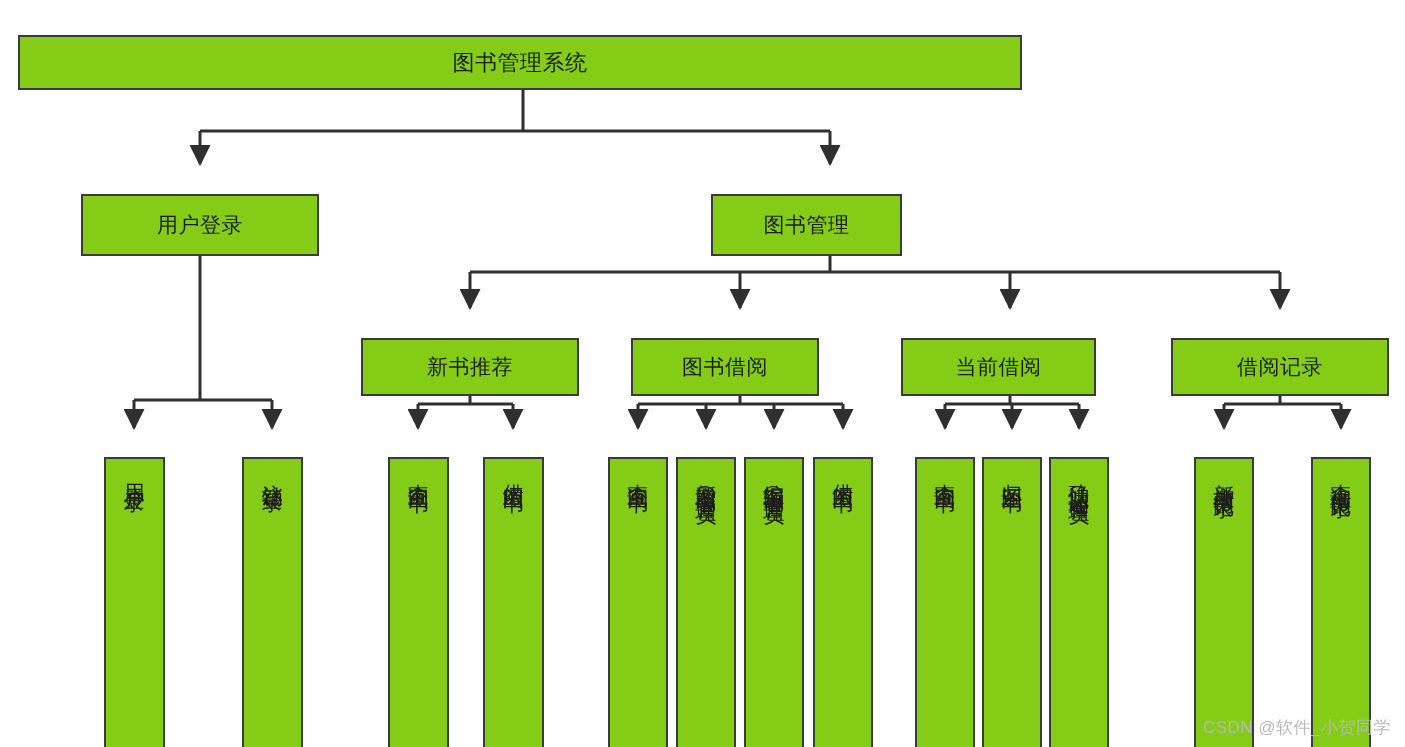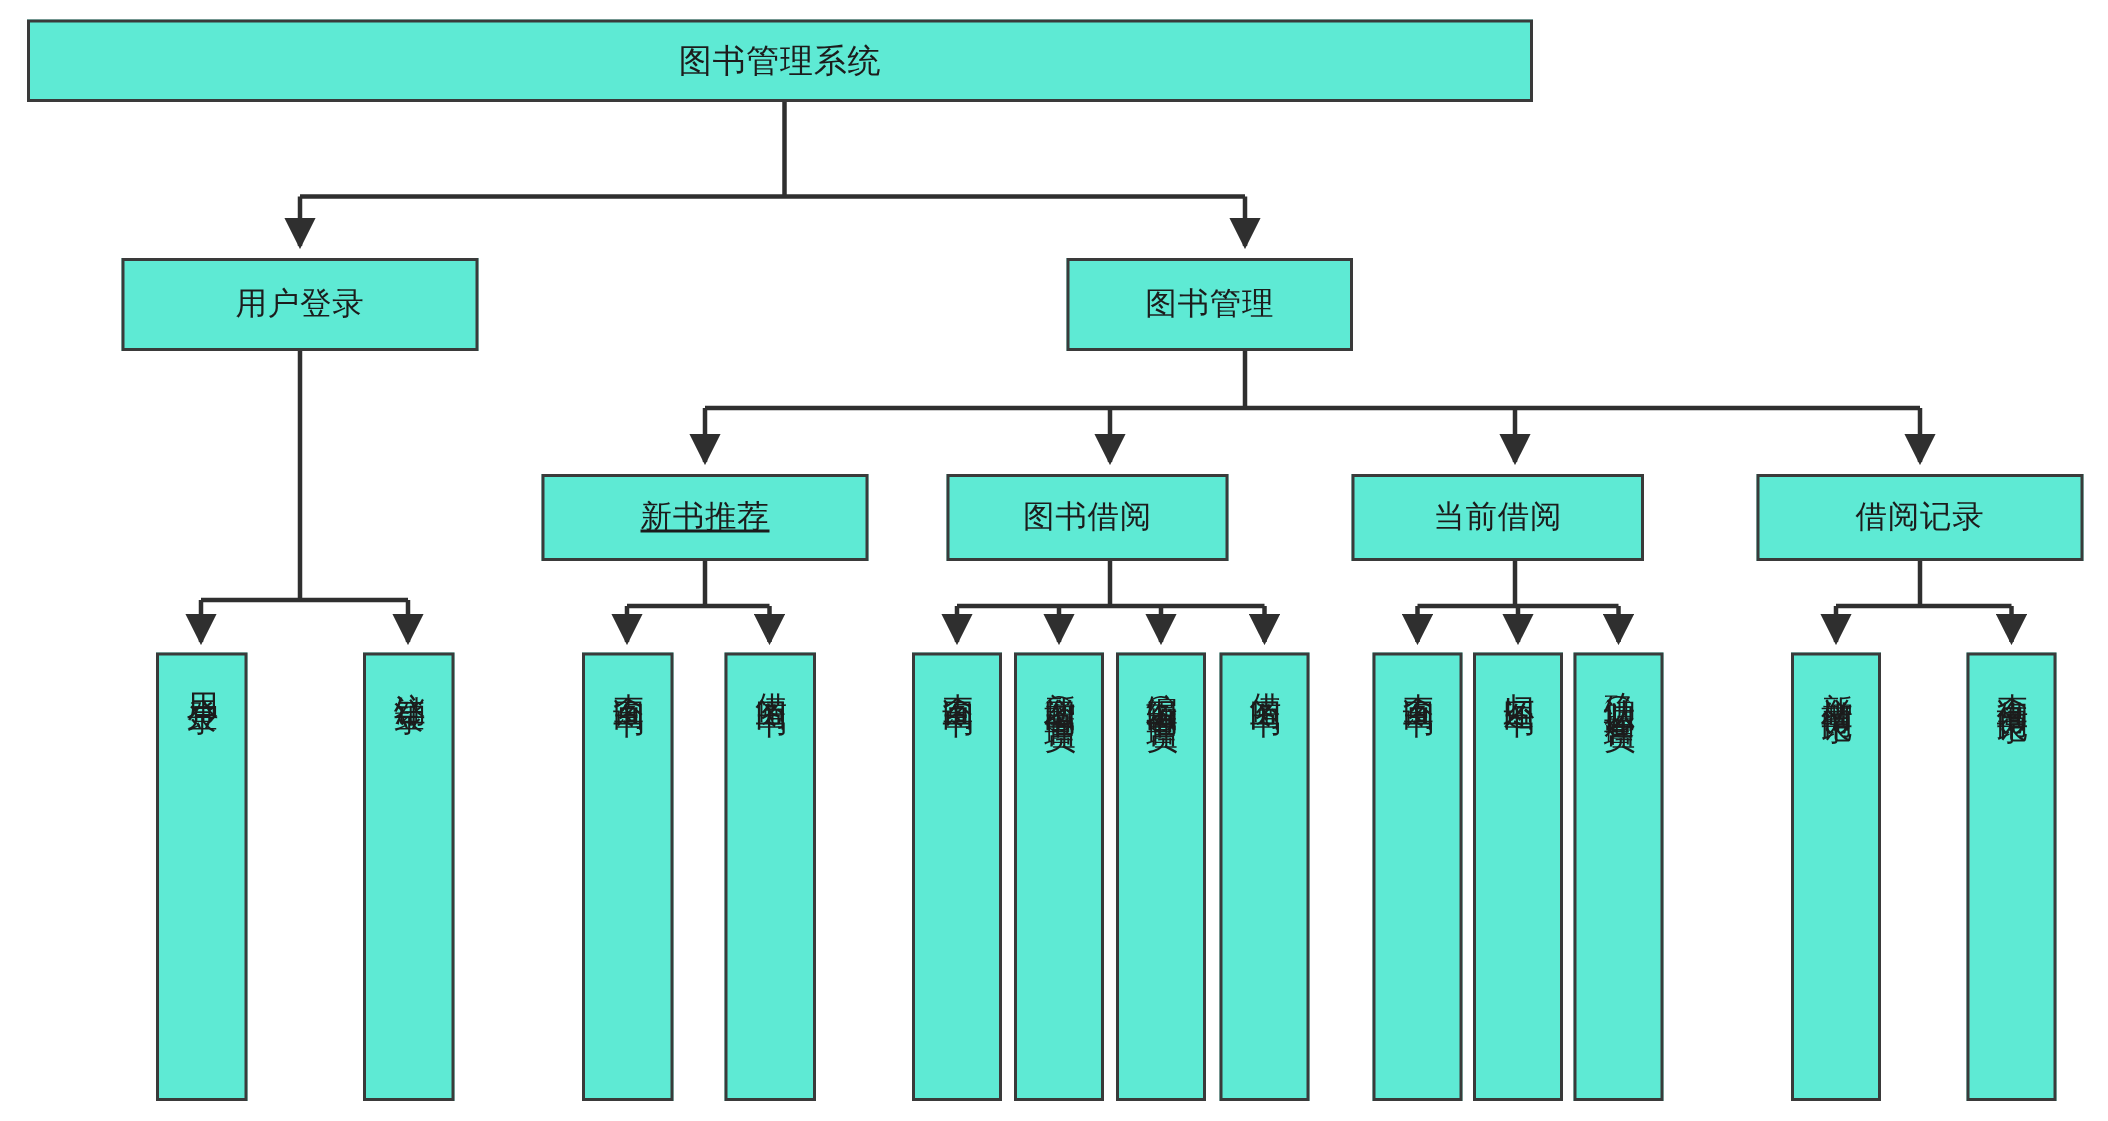--- a/index.html
+++ b/index.html
@@ -24,27 +24,28 @@
     position: absolute;
     left: 0;
     top: 0;
     width: 1405px;
     height: 747px;
     z-index: 1;
   }
   .node {
     position: absolute;
     box-sizing: border-box;
-    background: #5eead4;
+    background: #84cc16;
     border: 2px solid #3a3a3a;
     z-index: 2;
     display: flex;
     align-items: center;
     justify-content: center;
     overflow: hidden;
+    margin-top: 22px;
   }
   .node .label {
     font-size: 21px;
     line-height: 1.15;
     letter-spacing: 0.5px;
     color: #1c1c1c;
     white-space: nowrap;
     text-align: center;
   }
   
@@ -137,21 +138,21 @@
     <span class="label">图书管理系统</span>
   </div>
 
   <div class="node" style="left:81px; top:172px; width:238px; height:62px;">
     <span class="label">用户登录</span>
   </div>
   <div class="node" style="left:711px; top:172px; width:191px; height:62px;">
     <span class="label">图书管理</span>
   </div>
 
-  <div class="node" style="left:361px; top:316px; width:218px; height:58px;text-decoration:underline;">
+  <div class="node" style="left:361px; top:316px; width:218px; height:58px;">
     <span class="label">新书推荐</span>
   </div>
   <div class="node" style="left:631px; top:316px; width:188px; height:58px;">
     <span class="label">图书借阅</span>
   </div>
   <div class="node" style="left:901px; top:316px; width:195px; height:58px;">
     <span class="label">当前借阅</span>
   </div>
   <div class="node" style="left:1171px; top:316px; width:218px; height:58px;">
     <span class="label">借阅记录</span>
@@ -190,14 +191,15 @@
   <div class="node vertical" style="left:1049px; top:435px; width:60px; height:299px;">
     <span class="label">确认归还（管理员）</span>
   </div>
   <div class="node vertical" style="left:1194px; top:435px; width:60px; height:299px;">
     <span class="label">新增借阅记录</span>
   </div>
   <div class="node vertical" style="left:1311px; top:435px; width:60px; height:299px;">
     <span class="label">查询借阅记录</span>
   </div>
 
+  <div id="watermark">CSDN @软件_小贺同学</div>
 
 </div>
 
 </body></html>

